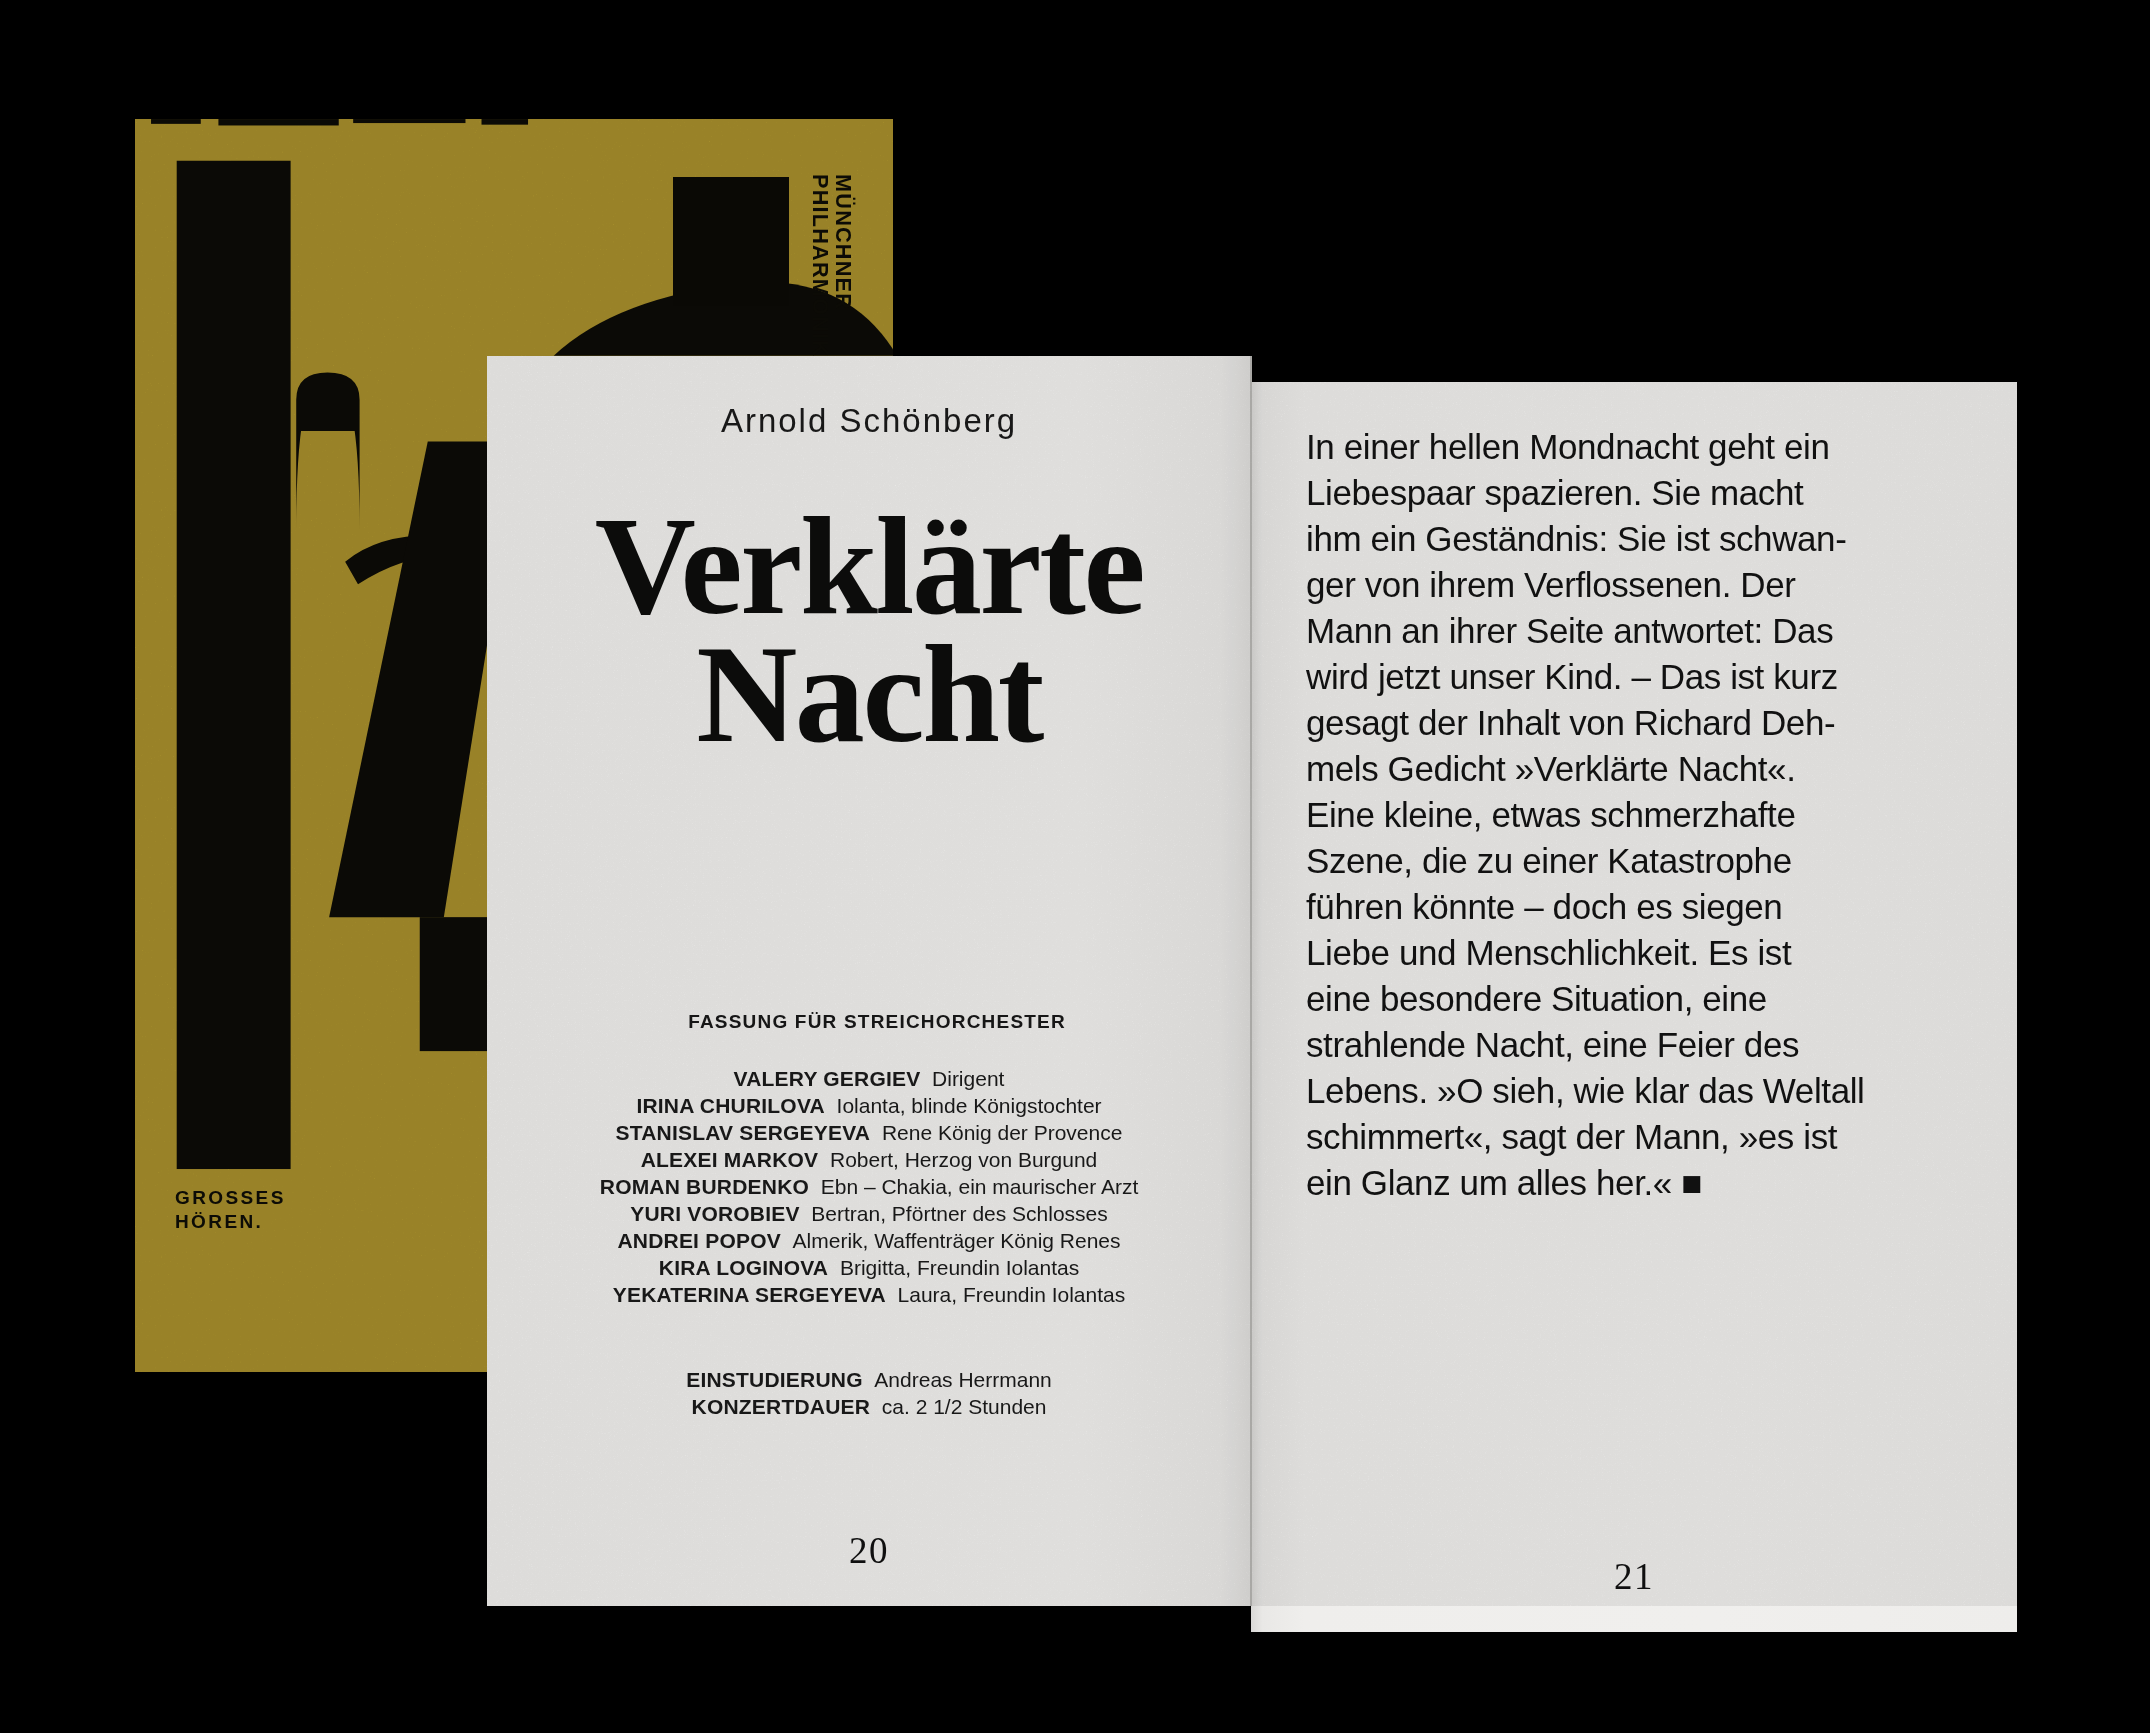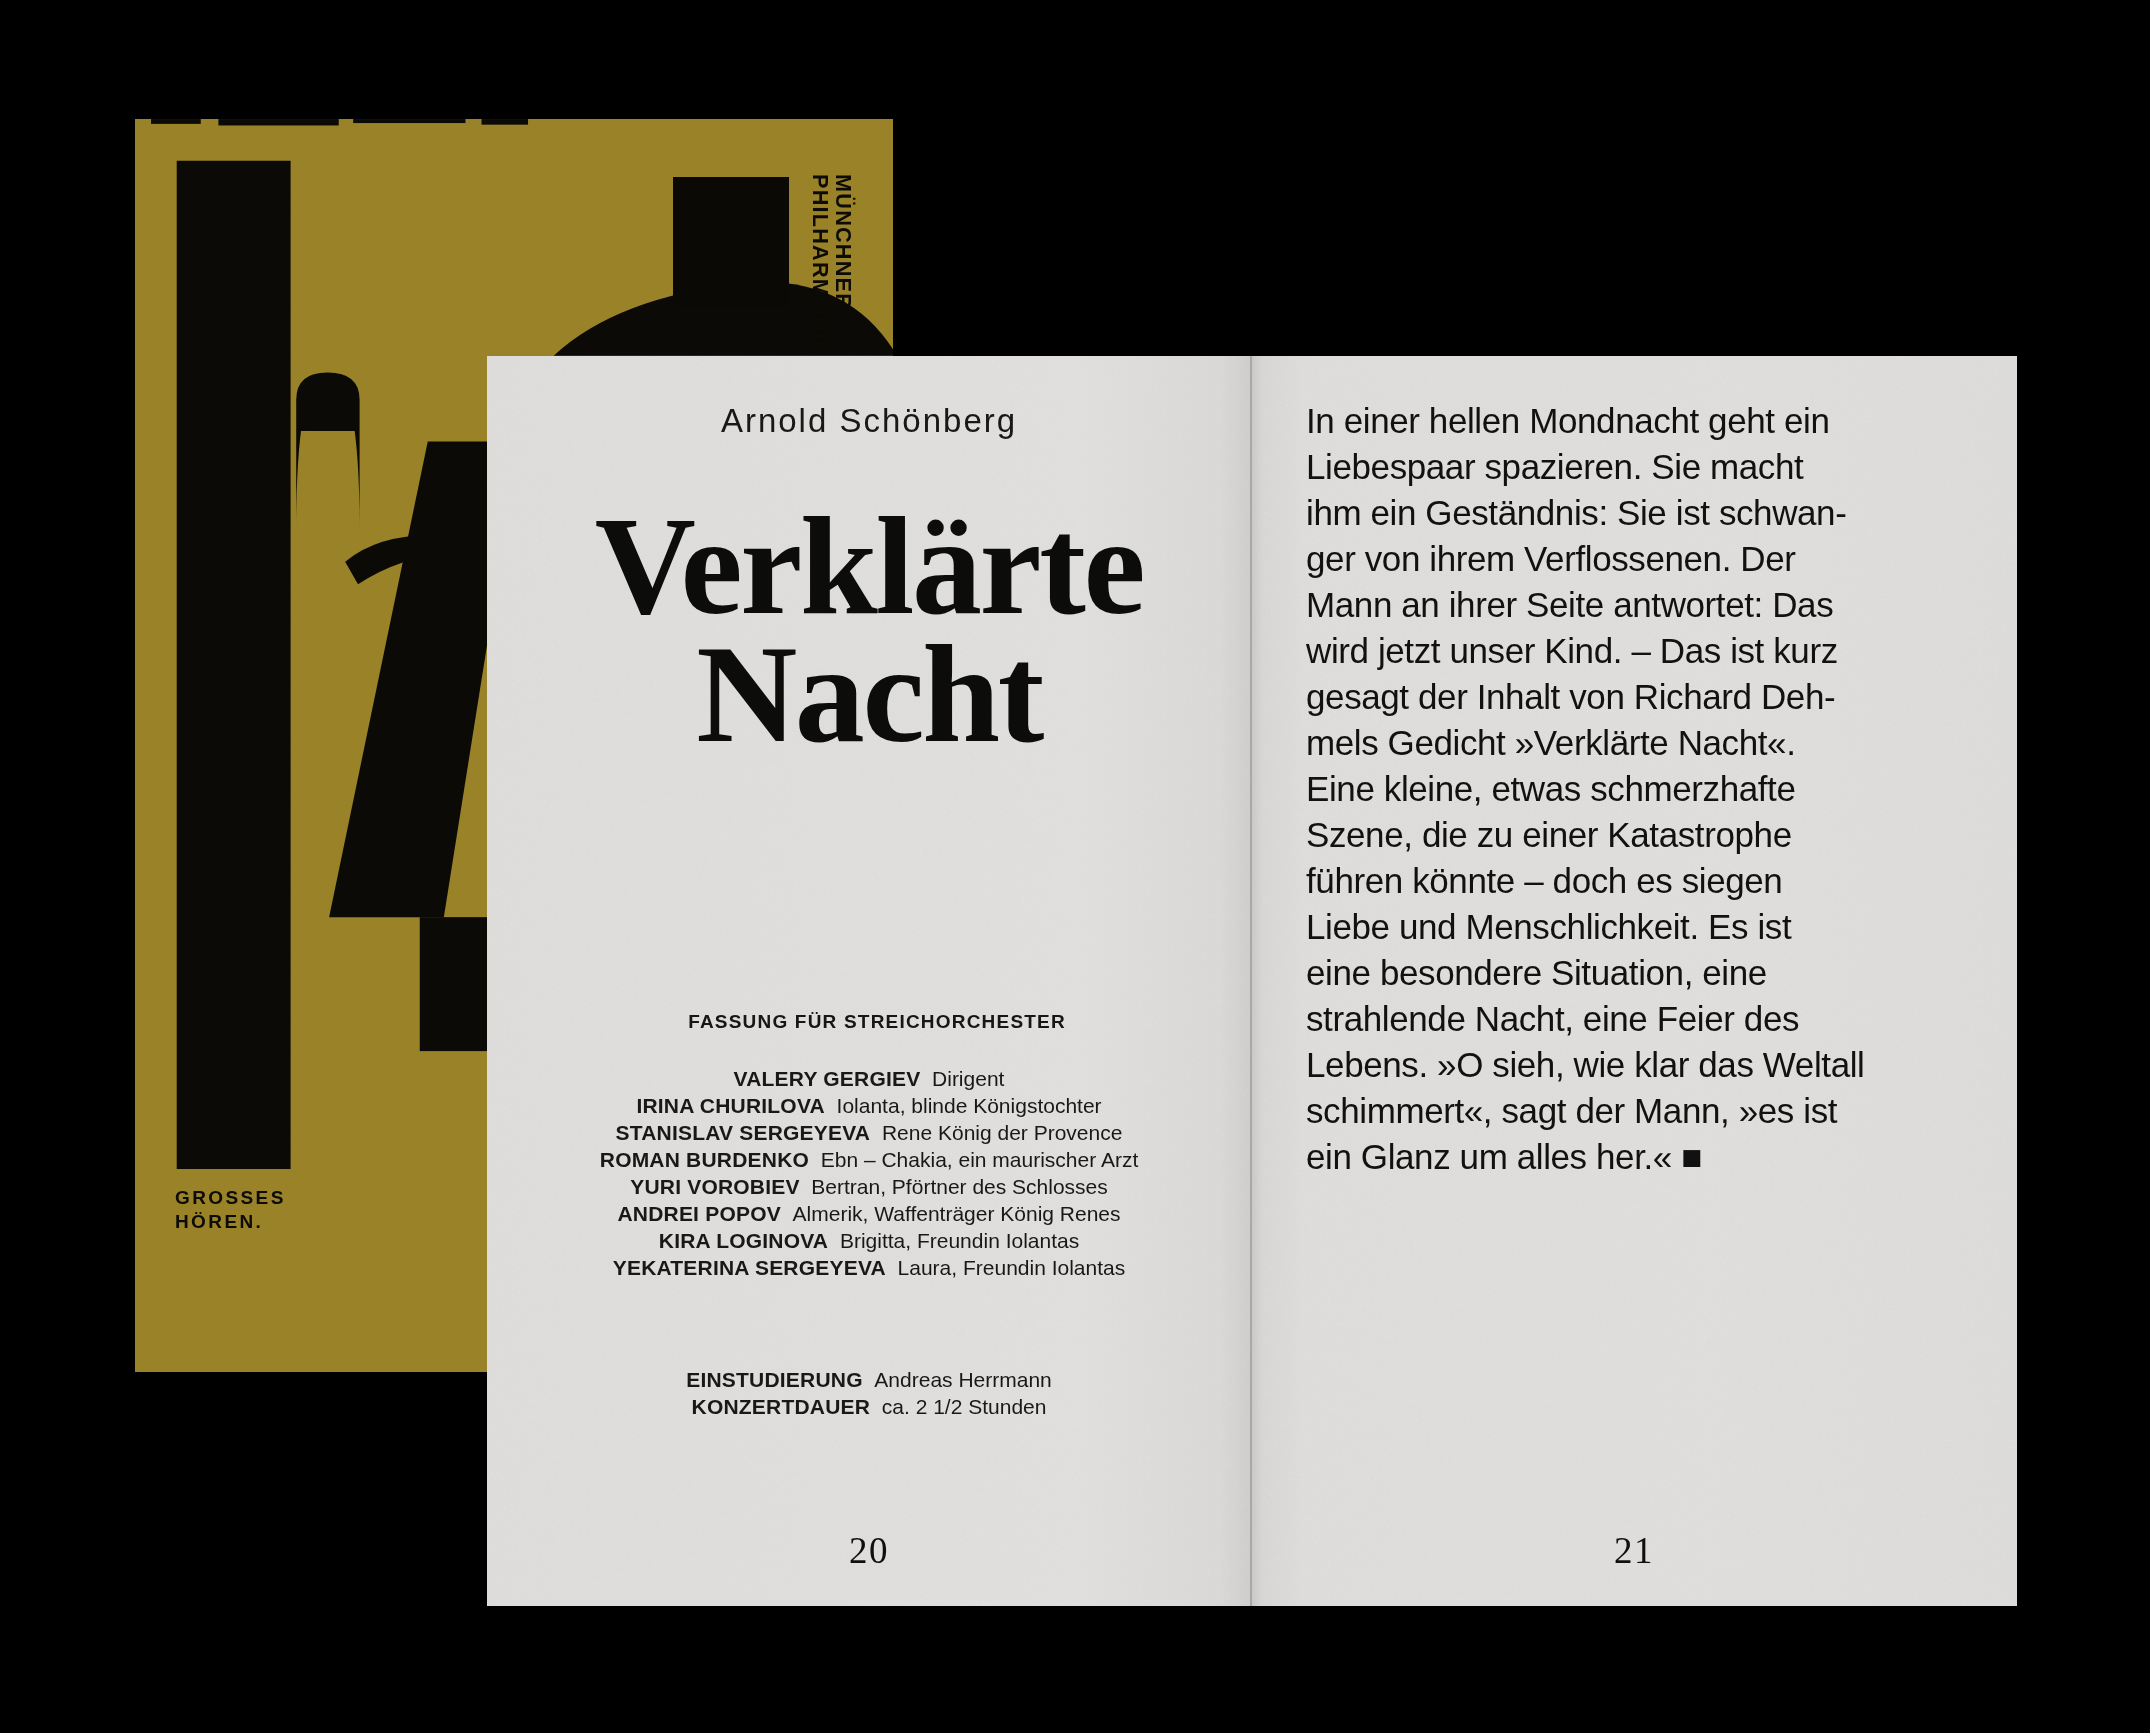--- a/index.html
+++ b/index.html
@@ -16,21 +16,21 @@
          letter-spacing:1.2px;white-space:nowrap;}
   .tagline{position:absolute;left:40px;top:1067px;z-index:3;color:#0c0b06;font-weight:bold;
            font-size:19px;line-height:24px;letter-spacing:2.4px;}
   
   .booklet{position:absolute;left:487px;top:356px;width:1530px;height:1250px;z-index:5;}
   .booklet .grain{position:absolute;inset:0;width:100%;height:100%;opacity:.07;pointer-events:none;z-index:9;}
   .page{position:absolute;top:0;height:1250px;color:#141414;}
   .page-left{left:0;width:764px;
     background:linear-gradient(to right,#efeeec 0%,#f1f0ee 78%,#ebeae8 96%,#dfdedc 100%);}
   .page-right{left:764px;width:766px;
-    background:linear-gradient(to right,#d9d8d6 0%,#e9e8e6 1.5%,#efeeec 7%,#f0efed 60%,#eeedeb 100%);}
+    background:linear-gradient(to right,#d9d8d6 0%,#e9e8e6 1.5%,#efeeec 7%,#f0efed 60%,#eeedeb 100%);margin-top:26px;}
   .spine{position:absolute;left:763px;top:0;width:1.6px;height:100%;background:#b7b6b3;z-index:8;}
   .author{position:absolute;left:0;top:46px;width:100%;text-align:center;
           font-size:33px;letter-spacing:2px;color:#1a1a1a;}
   .title{position:absolute;left:0;top:146px;width:100%;text-align:center;
          font-family:"Liberation Serif",serif;font-weight:bold;color:#0d0d0c;
          font-size:140px;line-height:128px;letter-spacing:-2.4px;}
   .subtitle{position:absolute;left:0;top:655px;width:100%;text-align:center;
             font-size:19px;font-weight:bold;letter-spacing:1.2px;color:#181818;margin-left:8px;}
   .cast{position:absolute;left:0;top:709px;width:100%;text-align:center;
         font-size:21px;line-height:27px;color:#1b1b1b;}
@@ -106,20 +106,21 @@
       <div class="subtitle">FASSUNG FÜR STREICHORCHESTER</div>
 
       <div class="cast">
 
           <div><b>VALERY GERGIEV</b>&nbsp;&nbsp;<span>Dirigent</span></div>
 
           <div><b>IRINA CHURILOVA</b>&nbsp;&nbsp;<span>Iolanta, blinde Königstochter</span></div>
 
           <div><b>STANISLAV SERGEYEVA</b>&nbsp;&nbsp;<span>Rene König der Provence</span></div>
 
+          <div><b>ALEXEI MARKOV</b>&nbsp;&nbsp;<span>Robert, Herzog von Burgund</span></div>
 
 
           <div><b>ROMAN BURDENKO</b>&nbsp;&nbsp;<span>Ebn – Chakia, ein maurischer Arzt</span></div>
 
           <div><b>YURI VOROBIEV</b>&nbsp;&nbsp;<span>Bertran, Pförtner des Schlosses</span></div>
 
           <div><b>ANDREI POPOV</b>&nbsp;&nbsp;<span>Almerik, Waffenträger König Renes</span></div>
 
           <div><b>KIRA LOGINOVA</b>&nbsp;&nbsp;<span>Brigitta, Freundin Iolantas</span></div>
 

